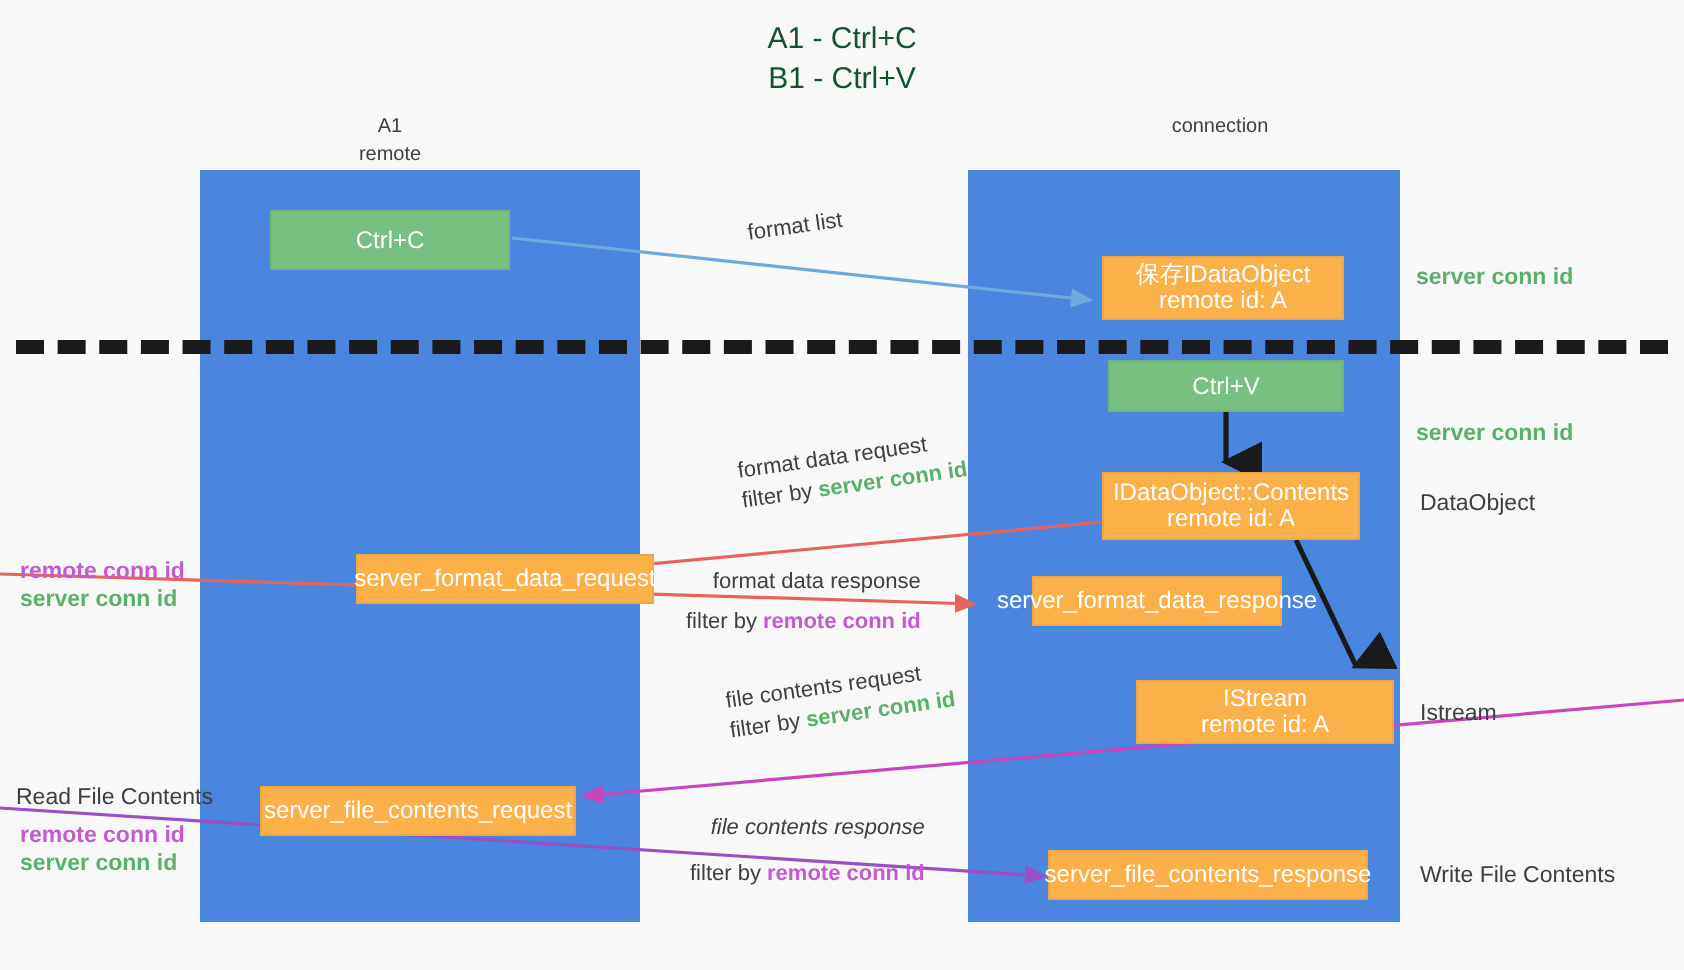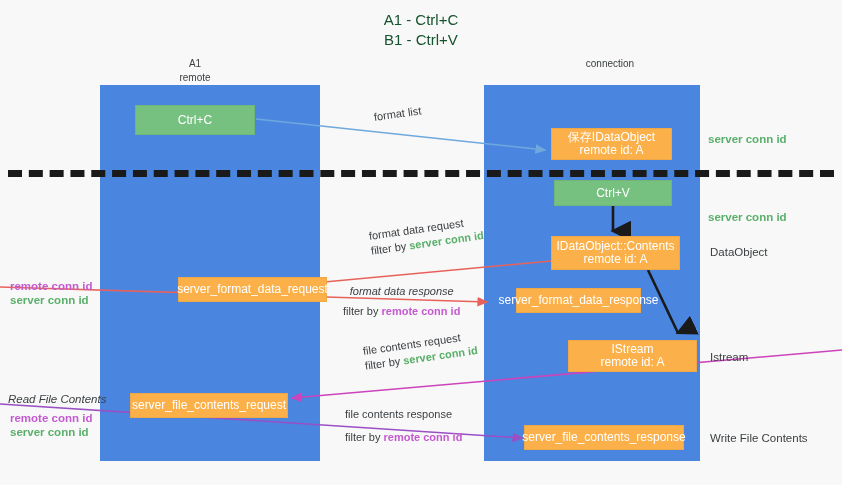--- a/index.html
+++ b/index.html
@@ -195,55 +195,55 @@
   </div>
 
   <div class="abs edge-label rot-up" style="left:368px; top:229px;">
     <div>format data request</div>
     <div>
       <span class="f">filter by </span><span class="green-txt">server conn id</span>
     </div>
   </div>
 
   <div class="abs edge-label" style="left:343px; top:284px;">
-    <div style="text-align:center;font-style:italic;">format data response</div>
+    <div style="text-align:right;">format data response</div>
     <div style="margin-top:5px;">
       <span class="f">filter by </span><span class="pink-txt">remote conn id</span>
     </div>
   </div>
 
   <div class="abs edge-label rot-up" style="left:362px; top:344px;">
     <div>file contents request</div>
     <div>
       <span class="f">filter by </span><span class="green-txt">server conn id</span>
     </div>
   </div>
 
   <div class="abs edge-label" style="left:345px; top:407px;">
-    <div style="text-align:left;">file contents response</div>
+    <div style="text-align:right;font-style:italic;">file contents response</div>
     <div style="margin-top:8px;">
       <span class="f">filter by </span><span class="pink-txt">remote conn id</span>
     </div>
   </div>
 
   <div class="abs note green-txt" style="left:708px; top:132px;">server conn id</div>
 
   <div class="abs note green-txt" style="left:708px; top:210px;">server conn id</div>
 
   <div class="abs note gray-txt" style="left:710px; top:245px;">DataObject</div>
 
   <div class="abs note gray-txt" style="left:710px; top:350px;">Istream</div>
 
   <div class="abs note gray-txt" style="left:710px; top:431px;">Write File Contents</div>
 
   <div class="abs" style="left:10px; top:279px;">
     <div class="note pink-txt">remote conn id</div>
     <div class="note green-txt">server conn id</div>
   </div>
 
-  <div class="abs note gray-txt" style="left:8px; top:392px;font-style:italic;">Read File Contents</div>
+  <div class="abs note gray-txt" style="left:8px; top:392px;">Read File Contents</div>
 
   <div class="abs" style="left:10px; top:411px;">
     <div class="note pink-txt">remote conn id</div>
     <div class="note green-txt">server conn id</div>
   </div>
 
 </div>
 
 </body></html>

